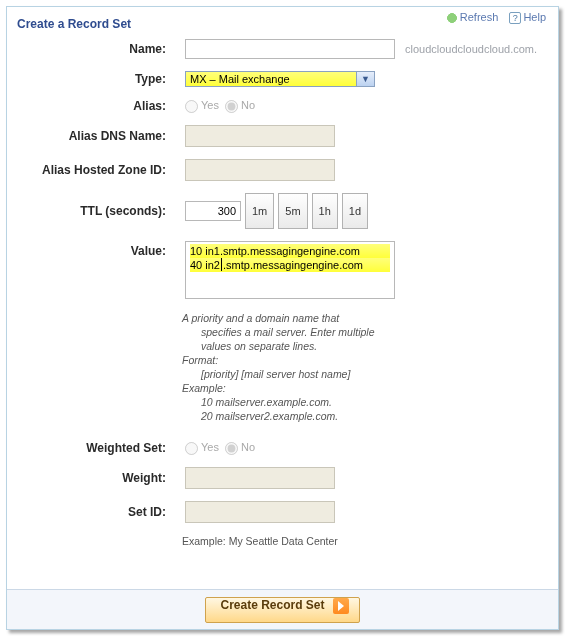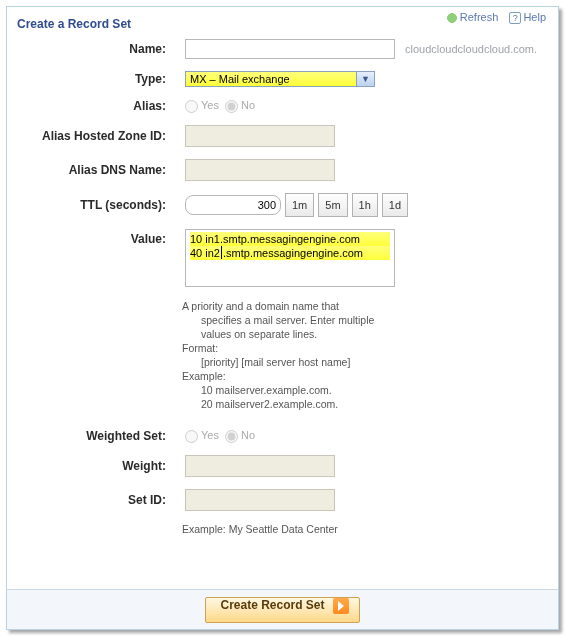--- a/index.html
+++ b/index.html
@@ -92,25 +92,25 @@
     color:#3a5a8f; font-size:9px;
   }
   .radio-group { display:flex; align-items:center; gap:6px; color:#888;}
   .radio-group input { margin:0 3px 0 0; vertical-align:middle;}
   .radio-group.disabled { color:#a9a9a9; }
   .disabled-input {
     width:150px; height:22px;
     background:#efece0;
     border:1px solid #c9c6b9;
   }
-  .ttl-input { width:96px; text-align:right;border-radius:8px; }
+  .ttl-input { width:56px; text-align:right; }
   .ttl-btn {
     border:1px solid #b2b2b2;
     background: linear-gradient(#fefefe,#eaeaea);
-    height:24px;
+    height:36px;
     padding: 0 6px;
     font-size:11px;
     cursor:pointer;
     color:#333;
   }
   .value-box {
     width: 210px;
     height: 58px;
     border:1px solid #b8b8b8;
     padding:2px 4px;
@@ -130,20 +130,21 @@
     width:1px; height:13px;
     background:#000;
   }
   .help-block {
     margin-left:163px;
     width: 240px;
     color:#555;
     font-size:10.5px;
     line-height:14px;
     margin-top:0;
+    font-style:italic;
   }
   .help-block .indent { margin-left:19px; }
   .bottom-bar {
     position:absolute;
     bottom:0; left:0; right:0;
     height:40px;
     border-top:1px solid #cbd8e6;
     background:#f3f6fb;
     display:flex;
     align-items:center;
@@ -216,28 +217,28 @@
         <div class="lbl">Alias:</div>
         <div class="field">
           <div class="radio-group disabled">
             <label><input type="radio" disabled="" style=""><span>Yes</span></label>
             <label><input type="radio" disabled="" checked="" style=""><span>No</span></label>
           </div>
         </div>
       </div>
 
       <div class="row">
+        <div class="lbl">Alias DNS Name:</div>
+        <div class="field">
+            <div class="disabled-input"></div>
+          </div>
+      </div>
+
+      <div class="row">
         <div class="lbl">Alias Hosted Zone ID:</div>
-        <div class="field">
-            <div class="disabled-input"></div>
-          </div>
-      </div>
-
-      <div class="row">
-        <div class="lbl">Alias DNS Name:</div>
         <div class="field">
             <div class="disabled-input"></div>
           </div>
       </div>
 
       <div class="row">
         <div class="lbl">TTL (seconds):</div>
         <div class="field">
           <input type="text" class="txt ttl-input" value="300" style="">
           <button class="ttl-btn">1m</button>

